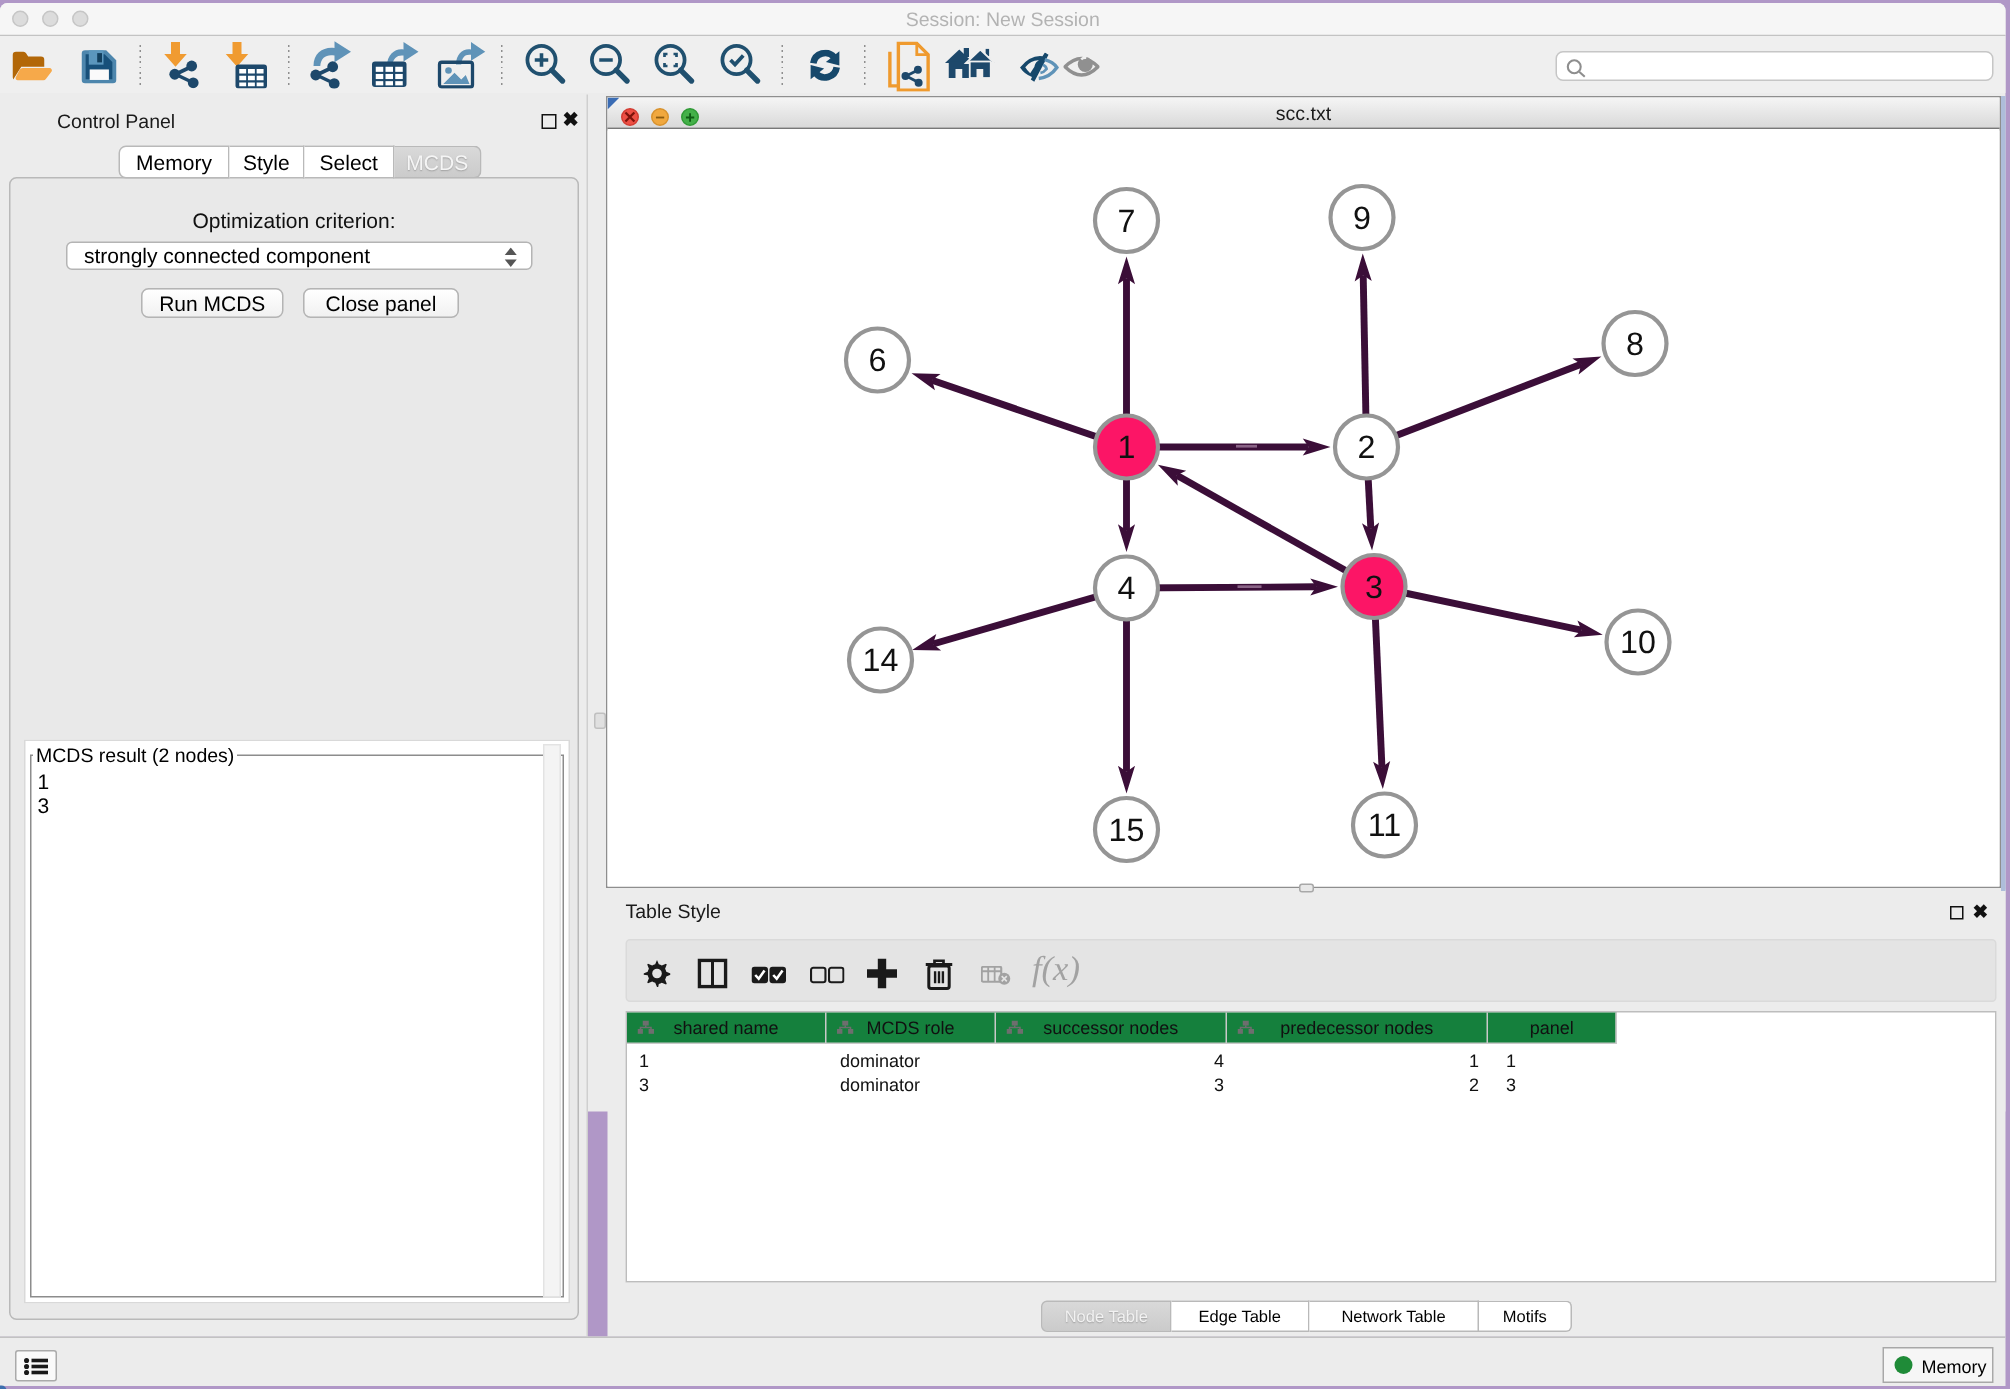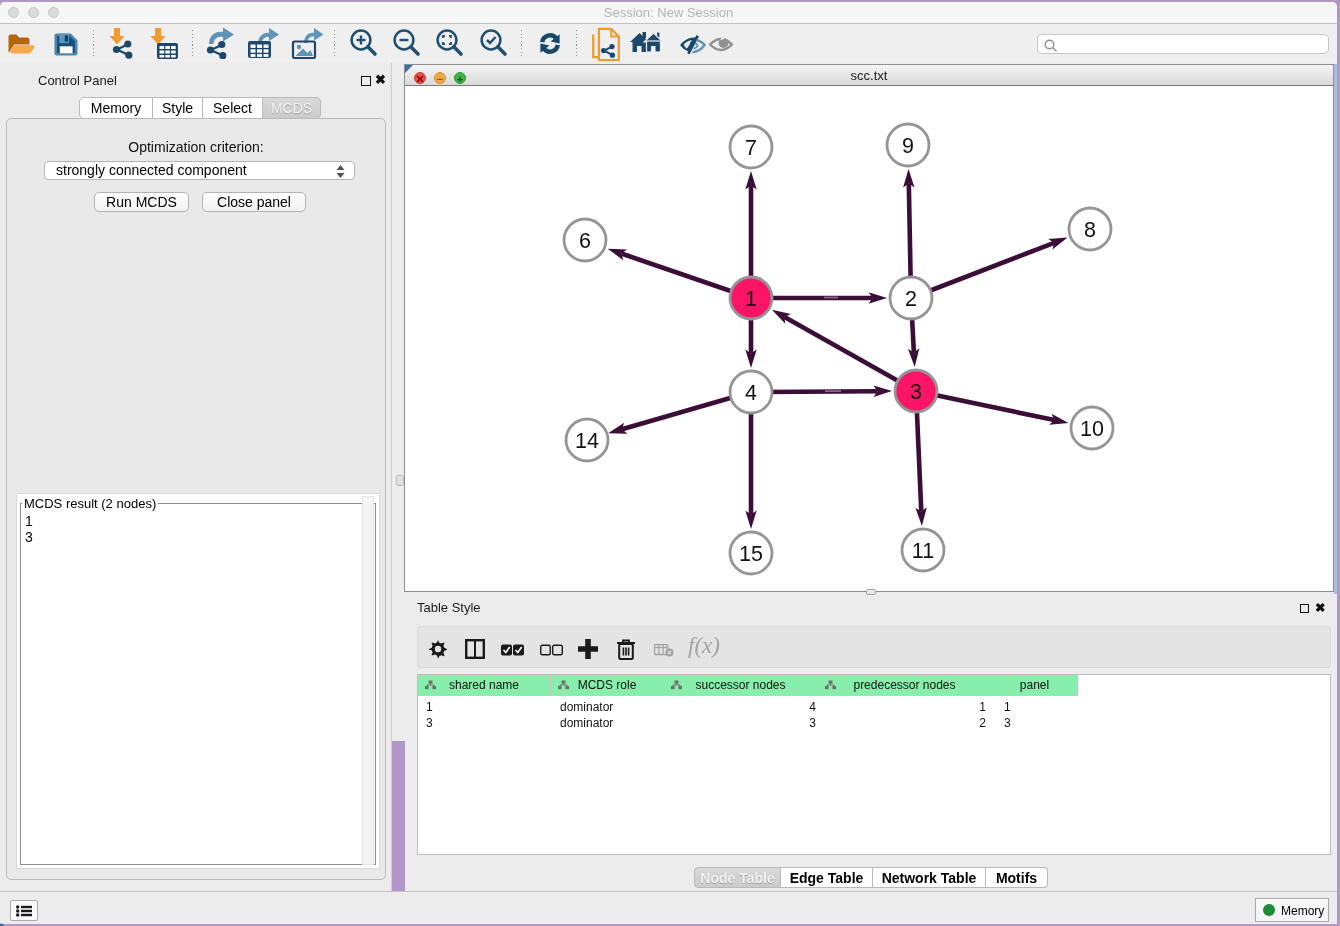--- a/index.html
+++ b/index.html
@@ -32,25 +32,25 @@
 #gwin { position:absolute; left:404px; top:62px; width:930px; height:528px; border:1px solid #8e8e8e; background:#fff; }
 #gtitle { position:absolute; left:0; top:0; width:928px; height:21px; background:linear-gradient(#f5f5f5,#d9d9d9); border-bottom:1px solid #787878; }
 .gl { position:absolute; top:7px; width:12px; height:12px; border-radius:50%; font-size:11px; font-weight:bold; text-align:center; line-height:12px; }
 #gtext { position:absolute; top:3px; left:0; width:100%; text-align:center; font-size:13px; color:#1a1a1a; }
 #gcanvas { position:absolute; left:0; top:22px; width:928px; height:504px; background:#fff; }
 
 #tp { position:absolute; left:405px; top:591px; width:932px; height:298px; background:#ececec; }
 #tptitle { position:absolute; left:12px; top:7px; font-size:13px; color:#1a1a1a; }
 #tbar { position:absolute; left:12px; top:33px; width:914px; height:42px; background:#e4e4e4; border:1px solid #dadada; border-radius:3px; }
 #ttable { position:absolute; left:12px; top:81px; width:914px; height:181px; background:#fff; border:1px solid #bdbdbd; }
-#thead { position:absolute; left:0; top:0; width:660px; height:21px; background:#86efac; border-bottom:1px solid #c9c9c9; border-right:1px solid #c9c9c9; }
+#thead { position:absolute; left:0; top:0; width:660px; height:21px; background:#15803d; border-bottom:1px solid #c9c9c9; border-right:1px solid #c9c9c9; }
 .thc { position:absolute; top:0; height:21px; border-right:1px solid #c9c9c9; font-size:12px; color:#111; text-align:center; line-height:21px; }
 .trow { position:absolute; font-size:12px; color:#111; }
 .tico { position:absolute; top:5px; width:11px; height:10px; }
-.btab { position:absolute; top:274px; height:21px; border:1px solid #b9b9b9; background:#fff; font-size:14px; font-weight:bold; text-align:center; line-height:20px; color:#000; }
+.btab { position:absolute; top:274px; height:21px; border:1px solid #b9b9b9; background:#fff; font-size:11px; font-weight:normal; text-align:center; line-height:20px; color:#000; }
 
 #sbar { position:absolute; left:0; top:889px; width:1337px; height:33px; background:#ececec; border-top:1px solid #c2c2c2; }
 #listbtn { position:absolute; left:10px; top:8px; width:28px; height:21px; background:#fafafa; border:1px solid #aaa; border-radius:2px; }
 #membtn { position:absolute; left:1255px; top:6px; width:74px; height:24px; background:#f6f6f6; border:1px solid #a8a8a8; font-size:12px; color:#000; }
 </style>
 </head>
 <body>
 <div id="win">
   <div id="titlebar">
     <div class="tl" style="left:8px;"></div>

